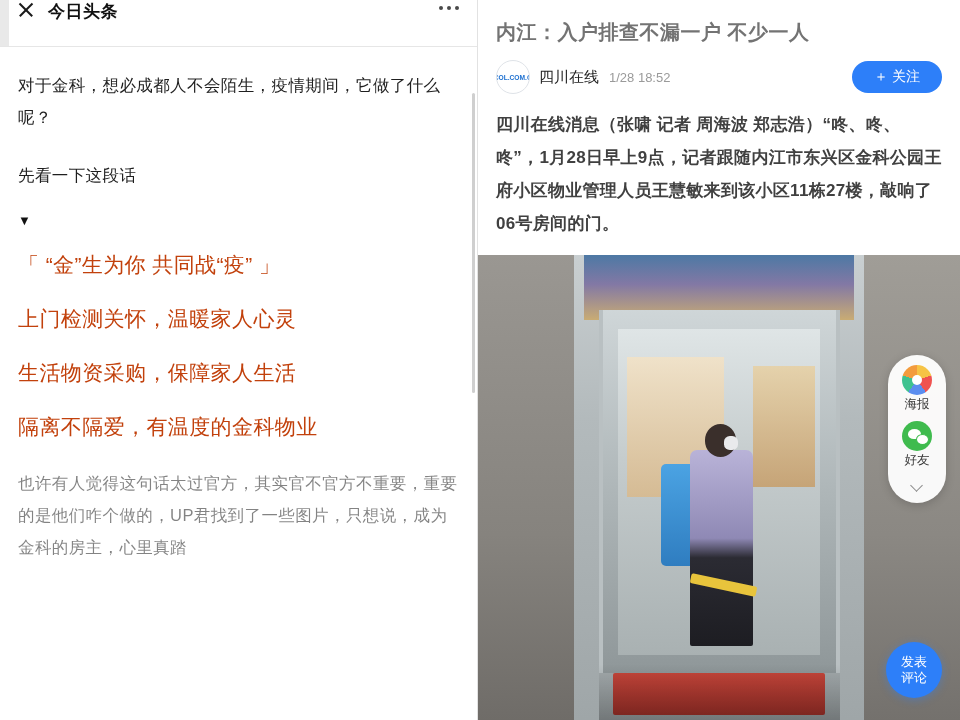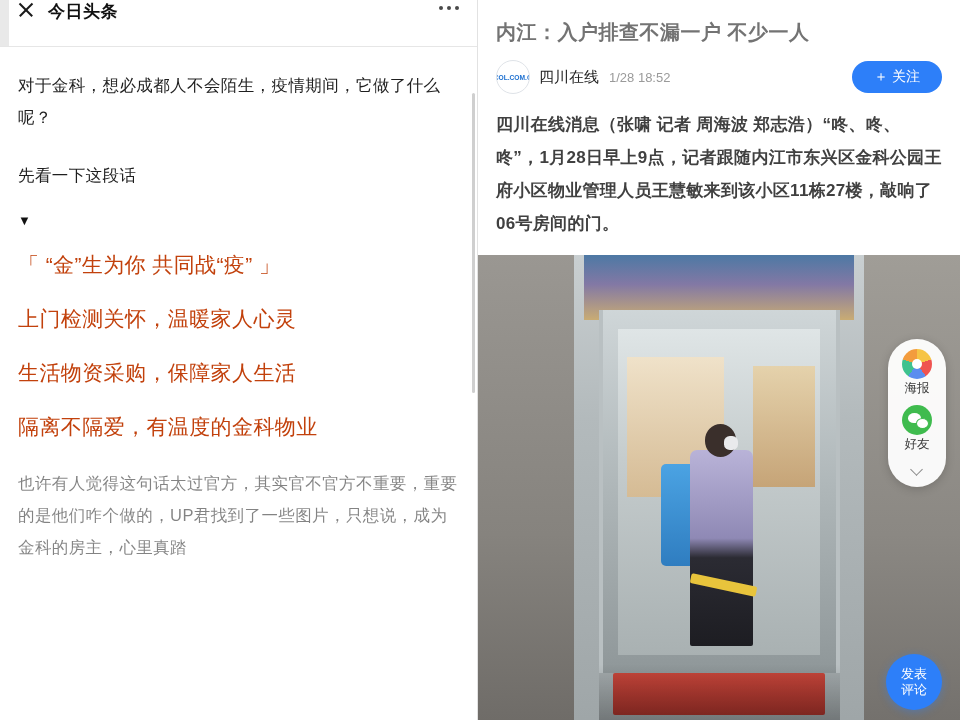--- a/index.html
+++ b/index.html
@@ -297,21 +297,21 @@
     position: absolute;
     left: 25%; bottom: 0;
     width: 50%; height: 12%;
     background: linear-gradient(180deg, rgba(0,0,0,0) 0%, rgba(0,0,0,0.28) 100%);
   }
 
   
   .share-rail {
     position: absolute;
     right: 14px;
-    top: 84px;
+    top: 100px;
     width: 58px;
     background: rgba(255,255,255,0.95);
     border-radius: 29px;
     box-shadow: 0 2px 10px rgba(0,0,0,0.18);
     padding: 10px 0 4px 0;
     display: flex;
     flex-direction: column;
     align-items: center;
   }
   .rail-item {
@@ -379,21 +379,21 @@
     position: absolute;
     left: 2px; top: 2px;
     width: 8px; height: 8px;
     border-right: 1.8px solid #8a8a8a;
     border-bottom: 1.8px solid #8a8a8a;
     transform: rotate(45deg);
   }
   .comment-fab {
     position: absolute;
     right: 18px;
-    bottom: 10px;
+    bottom: 22px;
     width: 56px; height: 56px;
     border-radius: 50%;
     background: #2d7ff9;
     color: #fff;
     display: flex;
     flex-direction: column;
     align-items: center;
     justify-content: center;
     font-size: 13px;
     line-height: 1.25;

